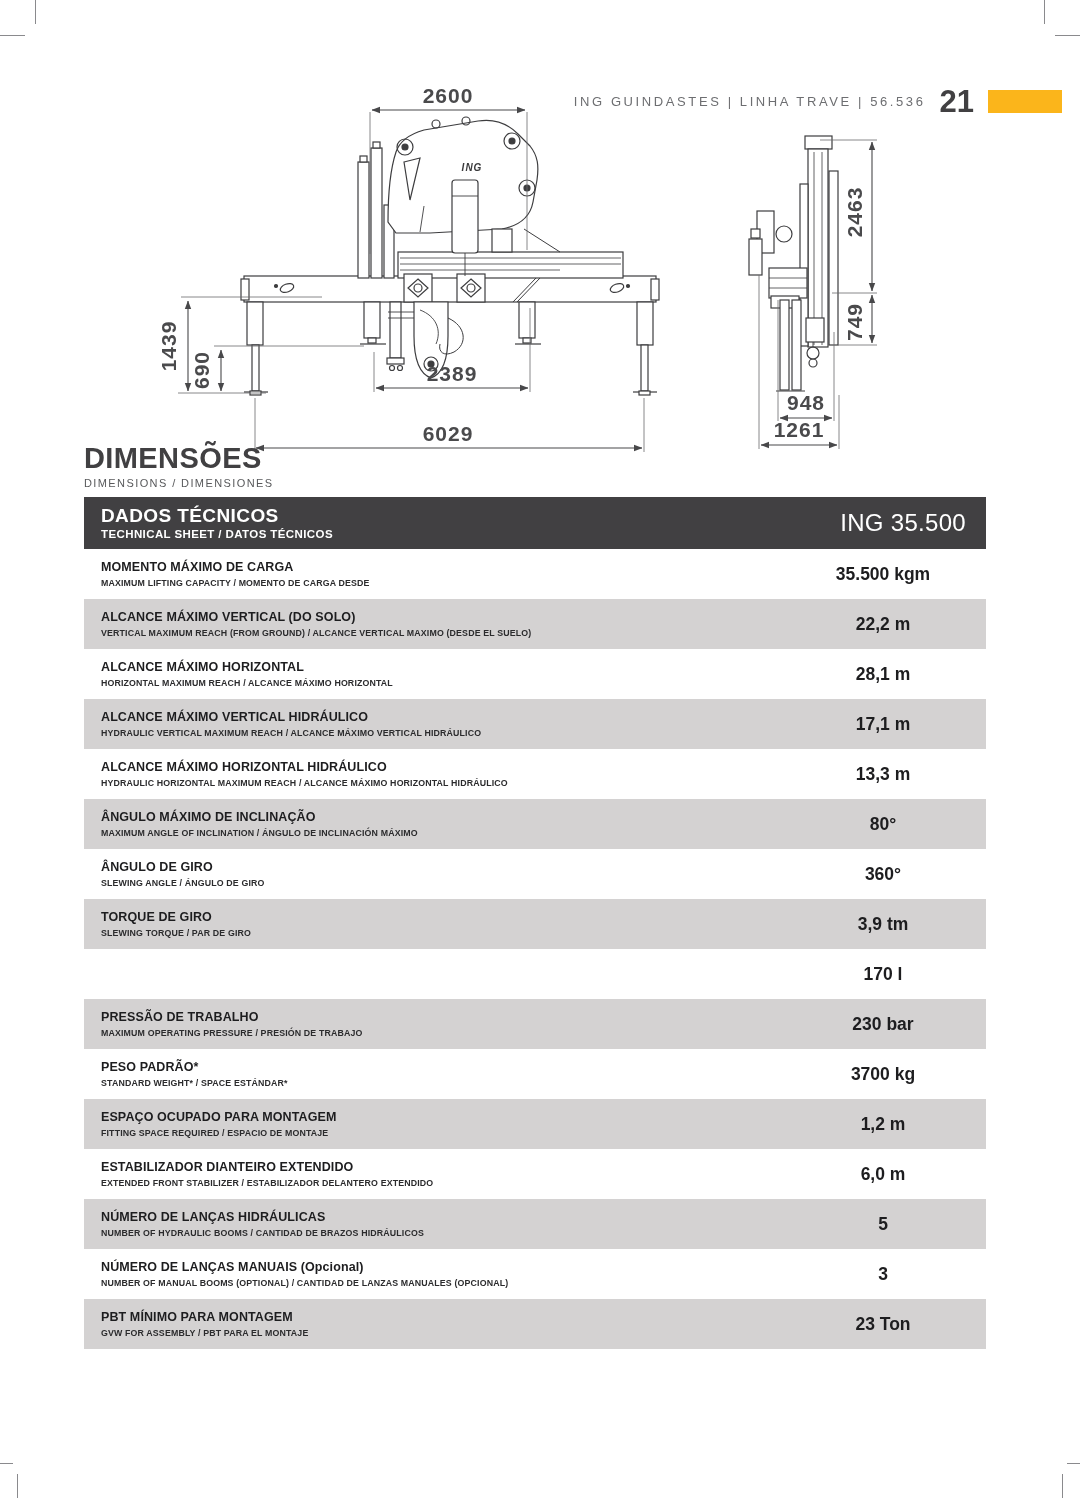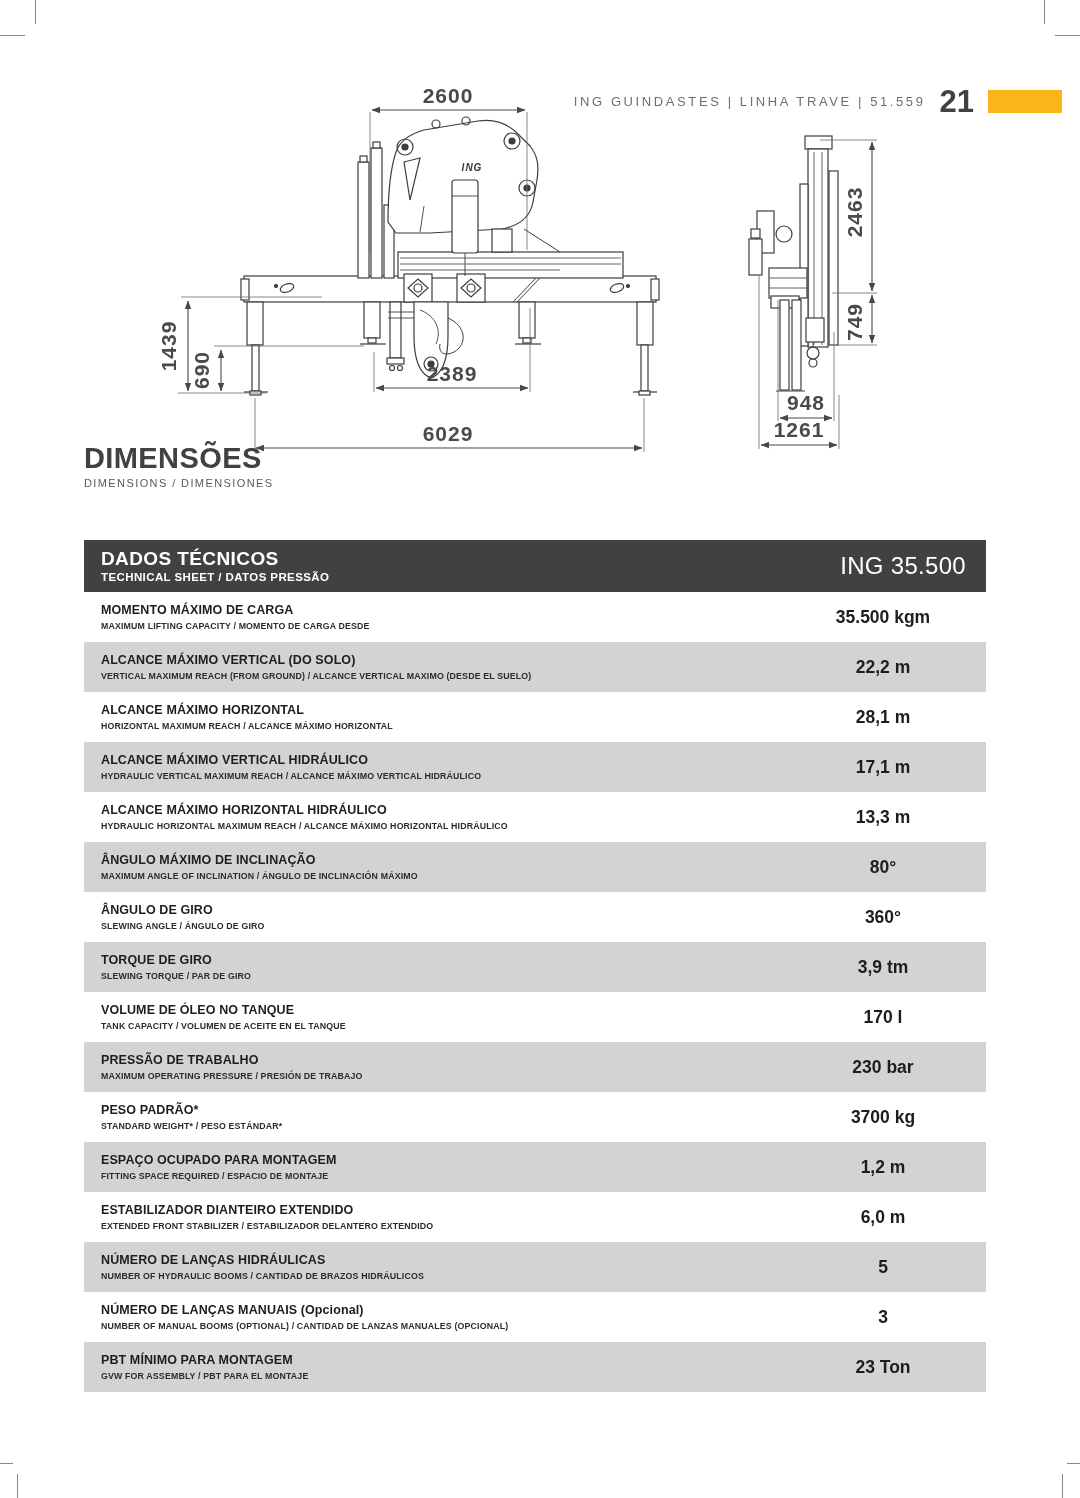--- a/index.html
+++ b/index.html
@@ -18,21 +18,21 @@
   .draw{position:absolute;left:0;top:0;}
   .dimtxt{font-family:"Liberation Sans",sans-serif;font-size:21px;font-weight:600;
           fill:#4a4a4c;letter-spacing:1px;}
   .logo-sm{font-family:"Liberation Sans",sans-serif;font-size:10px;font-weight:bold;
            font-style:italic;fill:#3b3b3d;letter-spacing:1px;}
   
   .sect{position:absolute;left:84px;top:444px;}
   .sect-title{font-size:29px;font-weight:800;color:#414042;letter-spacing:0.4px;line-height:1;}
   .sect-sub{font-size:11px;color:#58595b;letter-spacing:1.4px;margin-top:4px;}
   
-  .tbl{position:absolute;left:84px;top:540px;width:902px;}
+  .tbl{position:absolute;left:84px;top:497px;width:902px;}
   .tbl-head{height:52px;background:#414042;color:#ffffff;display:flex;align-items:center;}
   .tbl-head-left{padding-left:17px;}
   .tbl-head-title{font-size:19px;font-weight:800;letter-spacing:0.4px;line-height:1.05;}
   .tbl-head-sub{font-size:11.5px;font-weight:600;letter-spacing:0.4px;margin-top:2px;}
   .tbl-head-model{margin-left:auto;padding-right:20px;font-size:24px;font-weight:400;letter-spacing:0.3px;}
   .trows{}
   .trow{display:flex;align-items:center;height:50px;}
   .trow:nth-child(even){background:#d4d2d2;}
   .trow-text{padding-left:17px;}
   .trow-title{font-size:12.5px;font-weight:bold;color:#1d1d1f;letter-spacing:0.1px;}
@@ -48,21 +48,21 @@
   <div class="crop" style="left:35px;top:0;width:1px;height:24px;"></div>
   <div class="crop" style="left:0;top:35px;width:25px;height:1px;"></div>
   <div class="crop" style="left:1044px;top:0;width:1px;height:24px;"></div>
   <div class="crop" style="left:1055px;top:35px;width:25px;height:1px;"></div>
   <div class="crop" style="left:17px;top:1474px;width:1px;height:24px;"></div>
   <div class="crop" style="left:0;top:1463px;width:13px;height:1px;"></div>
   <div class="crop" style="left:1062px;top:1474px;width:1px;height:24px;"></div>
   <div class="crop" style="left:1067px;top:1463px;width:13px;height:1px;"></div>
 
   <div class="hdr">
-    <span class="brand-line">ING GUINDASTES | LINHA TRAVE | 51.559</span>
+    <span class="brand-line">ING GUINDASTES | LINHA TRAVE | 56.536</span>
     <span class="page-num">21</span>
     <span class="accent-tab" style="background:#FBB51B;"></span>
   </div>
 
   <svg class="draw" width="1080" height="470" viewBox="0 0 1080 470">
     <defs>
       <marker id="ah" viewBox="0 0 10 10" refX="9.5" refY="5" markerWidth="8" markerHeight="8" orient="auto-start-reverse">
         <path d="M0 1.2 L10 5 L0 8.8 Z" fill="#48484a"></path>
       </marker>
     </defs>
@@ -204,21 +204,21 @@
 
   <div class="sect">
     <div class="sect-title">DIMENSÕES</div>
     <div class="sect-sub">DIMENSIONS / DIMENSIONES</div>
   </div>
 
   <div class="tbl">
     <div class="tbl-head">
       <div class="tbl-head-left">
         <div class="tbl-head-title">DADOS TÉCNICOS</div>
-        <div class="tbl-head-sub">TECHNICAL SHEET / DATOS PRESSÃO</div>
+        <div class="tbl-head-sub">TECHNICAL SHEET / DATOS TÉCNICOS</div>
       </div>
       <div class="tbl-head-model">ING 35.500</div>
     </div>
     <div class="trows">
       <div class="trow">
         <div class="trow-text">
             <div class="trow-title">MOMENTO MÁXIMO DE CARGA</div>
             <div class="trow-sub">MAXIMUM LIFTING CAPACITY / MOMENTO DE CARGA DESDE</div>
           </div>
         <div class="trow-value">35.500 kgm</div>
@@ -266,37 +266,33 @@
         <div class="trow-value">360°</div>
       </div>
       <div class="trow">
         <div class="trow-text">
             <div class="trow-title">TORQUE DE GIRO</div>
             <div class="trow-sub">SLEWING TORQUE / PAR DE GIRO</div>
           </div>
         <div class="trow-value">3,9 tm</div>
       </div>
       <div class="trow">
-        <div class="trow-text">
-            <div class="trow-title">VOLUME DE ÓLEO NO TANQUE</div>
-            <div class="trow-sub">TANK CAPACITY / VOLUMEN DE ACEITE EN EL TANQUE</div>
-          </div>
         <div class="trow-value">170 l</div>
       </div>
       <div class="trow">
         <div class="trow-text">
             <div class="trow-title">PRESSÃO DE TRABALHO</div>
             <div class="trow-sub">MAXIMUM OPERATING PRESSURE / PRESIÓN DE TRABAJO</div>
           </div>
         <div class="trow-value">230 bar</div>
       </div>
       <div class="trow">
         <div class="trow-text">
             <div class="trow-title">PESO PADRÃO*</div>
-            <div class="trow-sub">STANDARD WEIGHT* / PESO ESTÁNDAR*</div>
+            <div class="trow-sub">STANDARD WEIGHT* / SPACE ESTÁNDAR*</div>
           </div>
         <div class="trow-value">3700 kg</div>
       </div>
       <div class="trow">
         <div class="trow-text">
             <div class="trow-title">ESPAÇO OCUPADO PARA MONTAGEM</div>
             <div class="trow-sub">FITTING SPACE REQUIRED / ESPACIO DE MONTAJE</div>
           </div>
         <div class="trow-value">1,2 m</div>
       </div>

